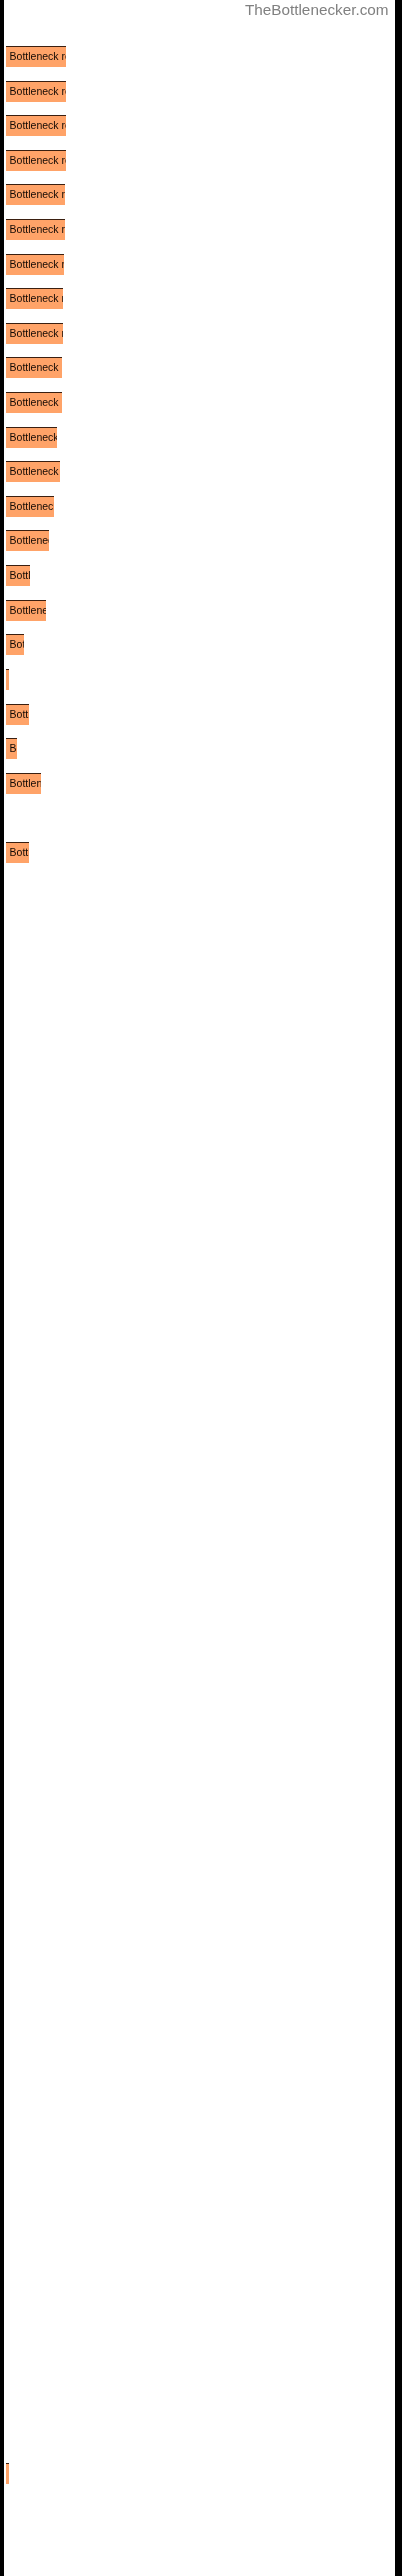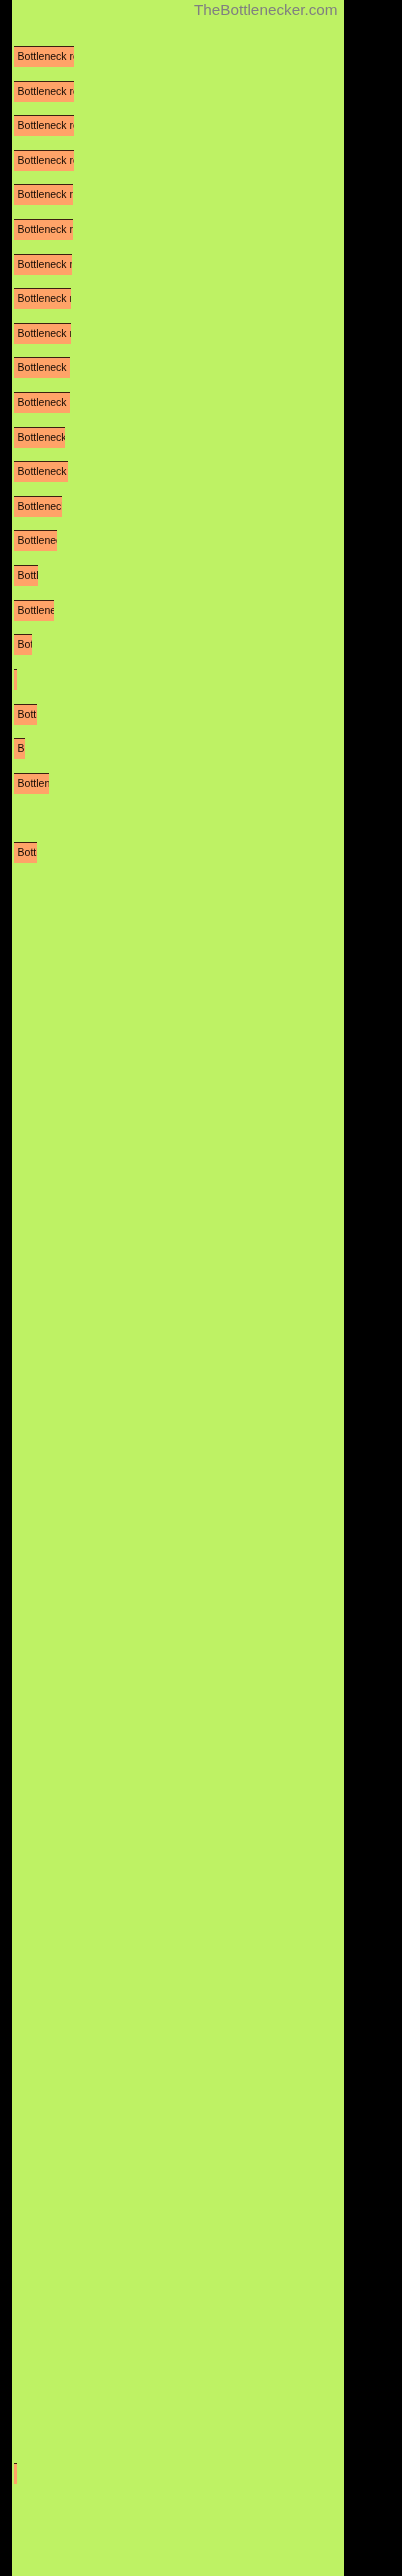--- a/index.html
+++ b/index.html
@@ -11,25 +11,25 @@
   body {
     width: 403px;
     height: 2576px;
     position: relative;
     overflow: hidden;
     font-family: "Liberation Sans", sans-serif;
     -webkit-font-smoothing: antialiased;
   }
   #chart-root {
     position: absolute;
-    left: 12px;
+    left: 4px;
     top: 0;
-    width: 332px;
+    width: 391px;
     height: 2576px;
-    background: #bef264;
+    background: #ffffff;
   }
   .site-title {
     position: absolute;
     right: 6.4px;
     top: 0.8px;
     font-size: 15.3px;
     line-height: 17.7px;
     color: #808080;
     font-family: "Liberation Sans", sans-serif;
     letter-spacing: 0px;

